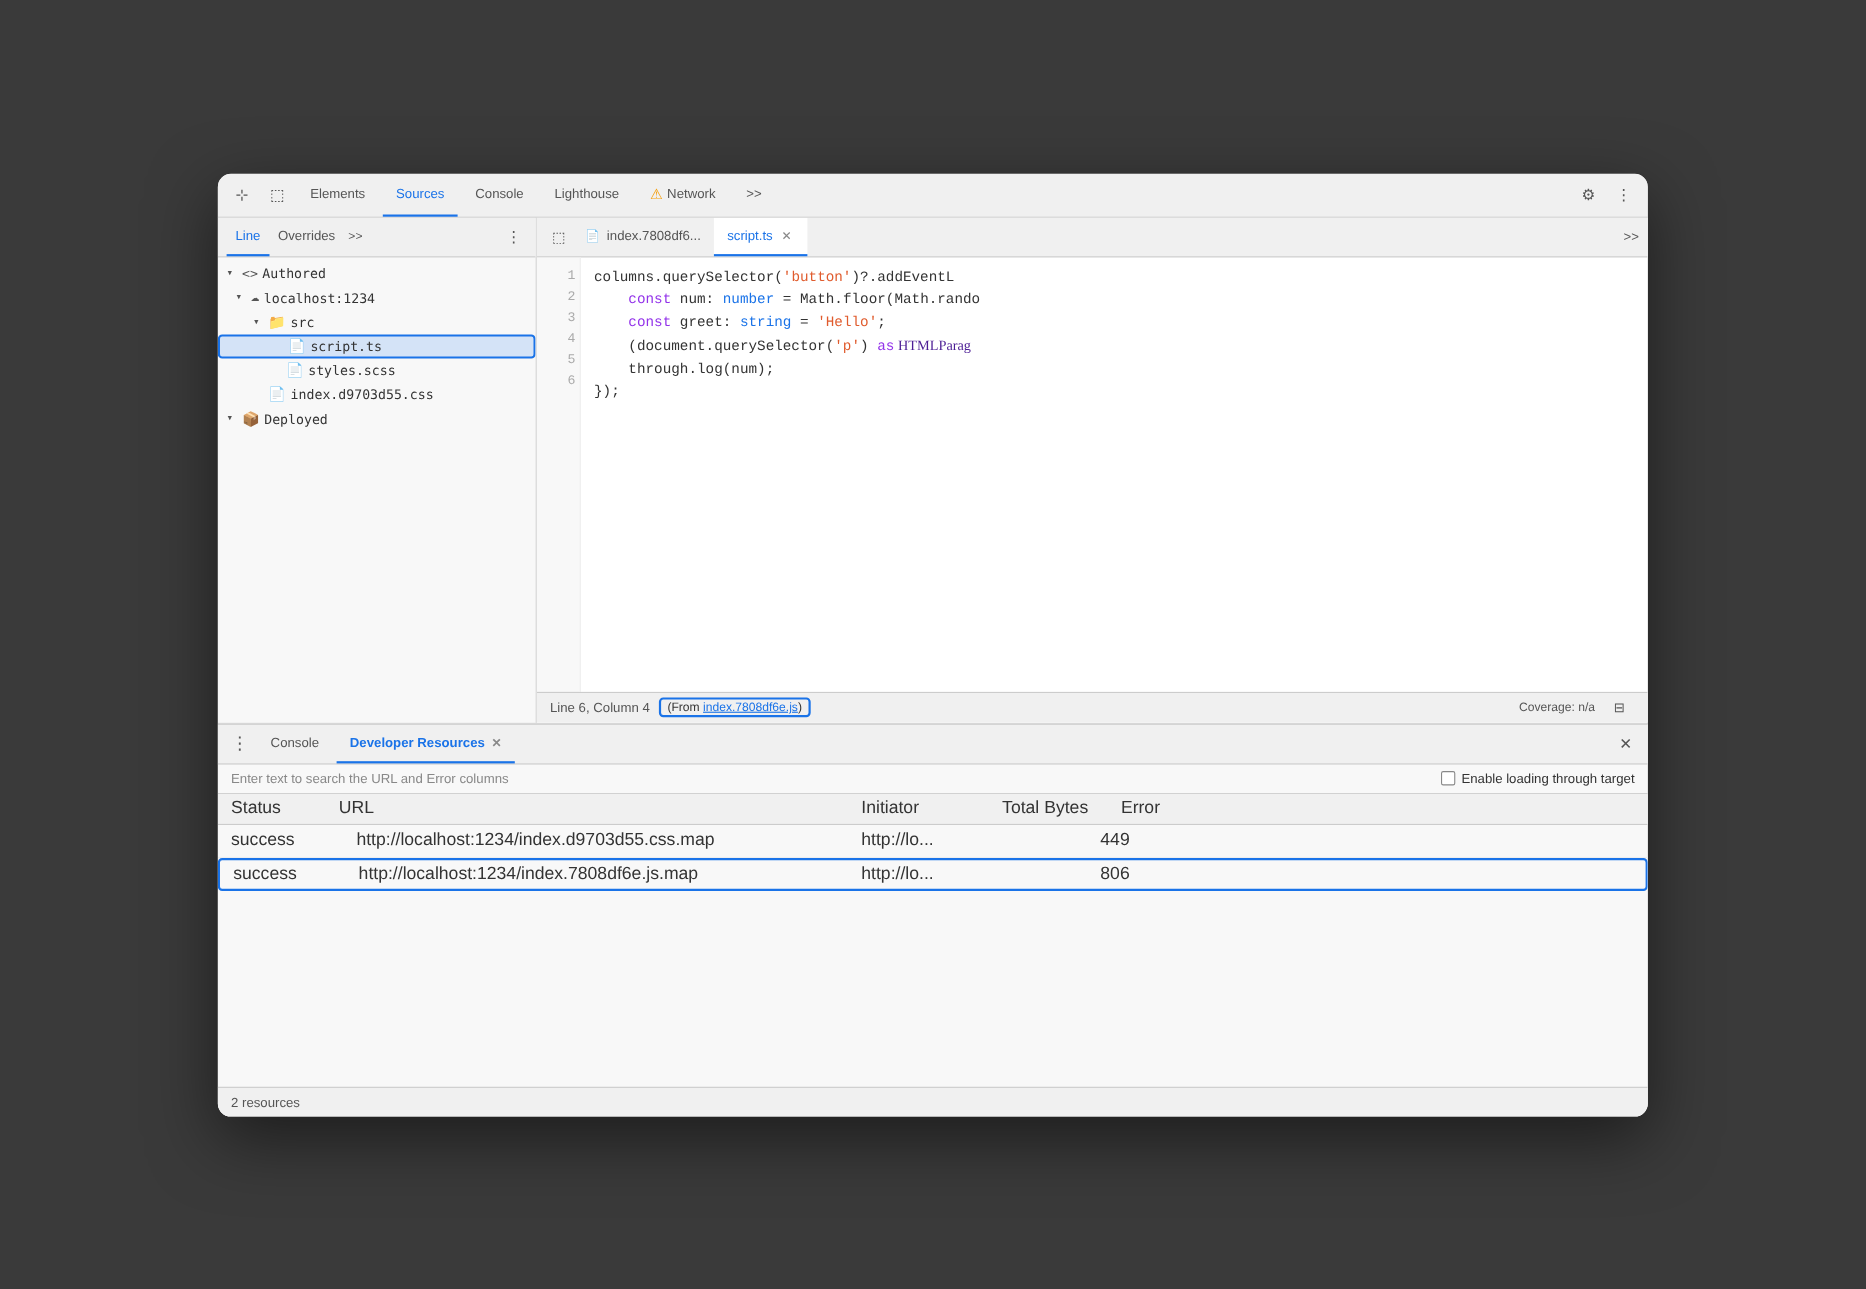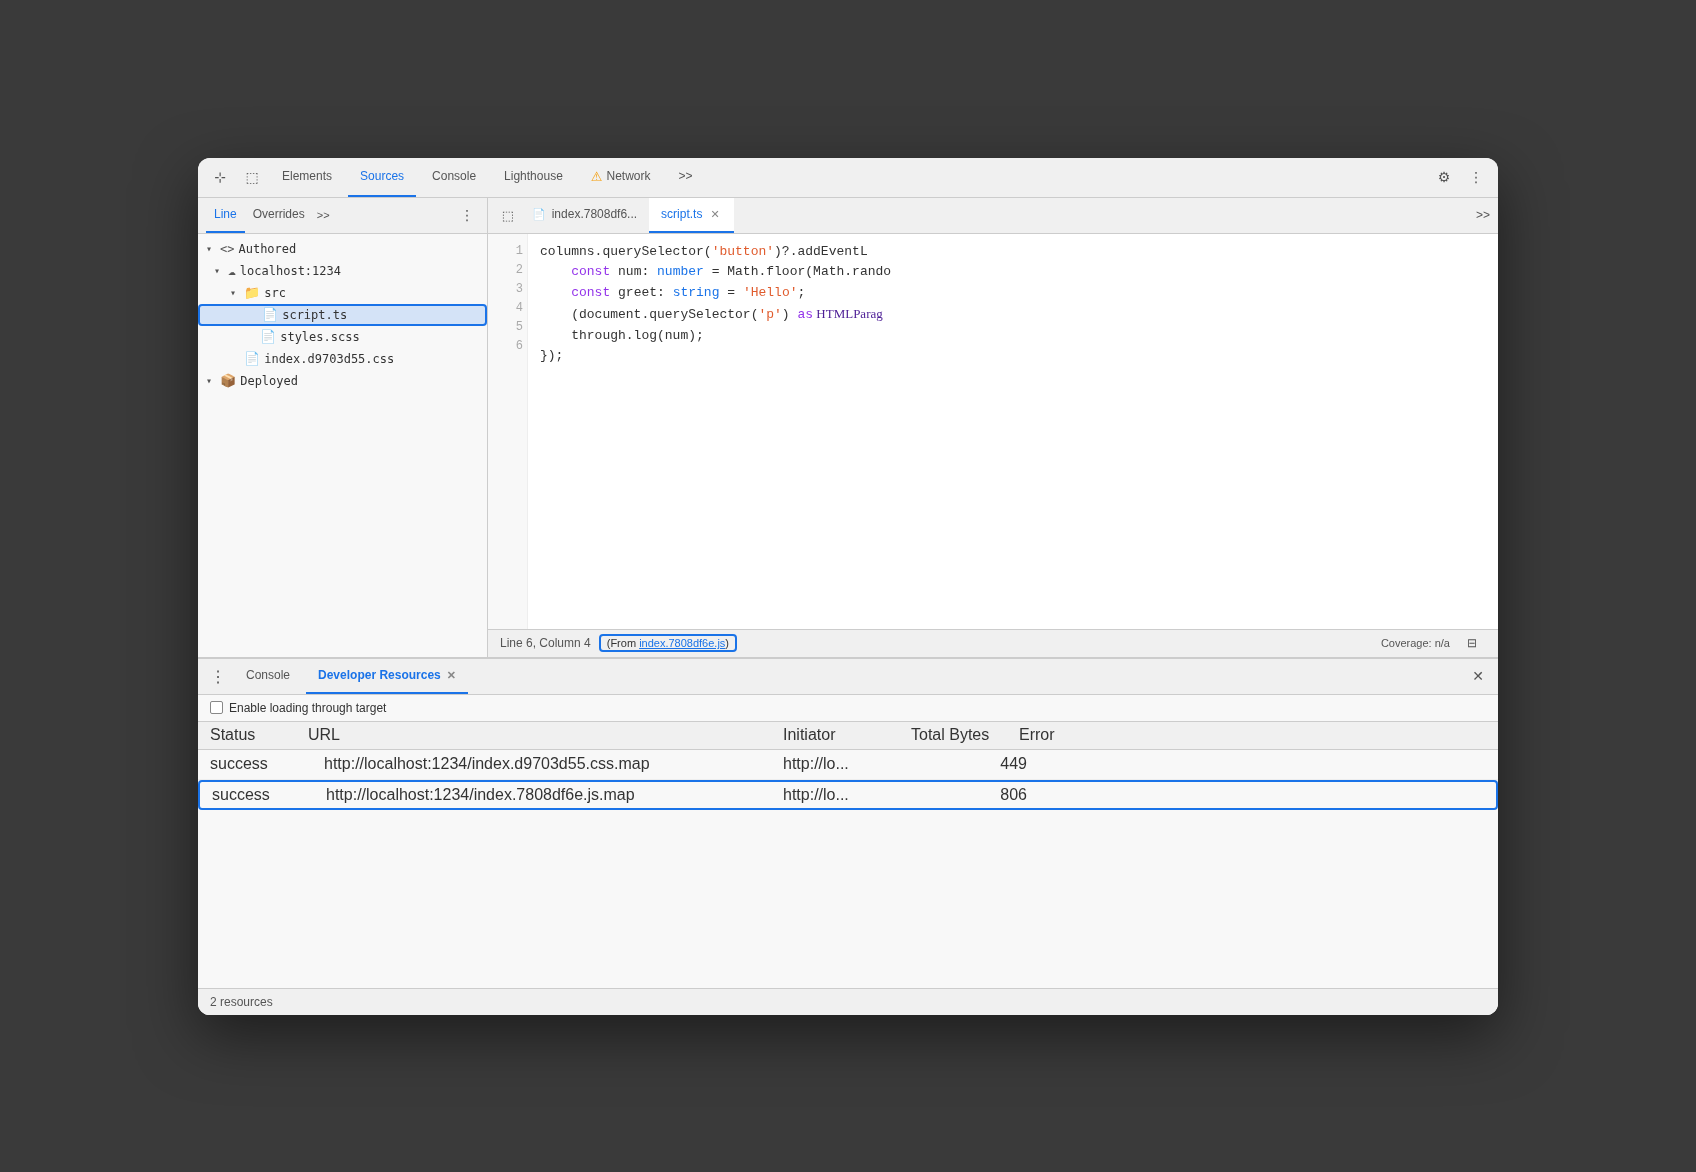--- a/index.html
+++ b/index.html
@@ -591,20 +591,21 @@
         <span>Developer Resources</span>
         <span class="bottom-tab-close">✕</span>
       </div>
       <div class="bottom-tab-spacer"></div>
       <button class="bottom-close-btn">✕</button>
     </div>
 
     <div class="dev-resources">
 
       <div class="search-row">
+        <input class="search-input" type="text" placeholder="Enter text to search the URL and Error columns" style="">
         <div class="enable-loading">
           <div class="enable-checkbox"></div>
           <span>Enable loading through target</span>
         </div>
       </div>
 
       <div class="resources-table">
         <div class="table-header">
           <div class="cell">Status</div>
           <div class="cell">URL</div>

